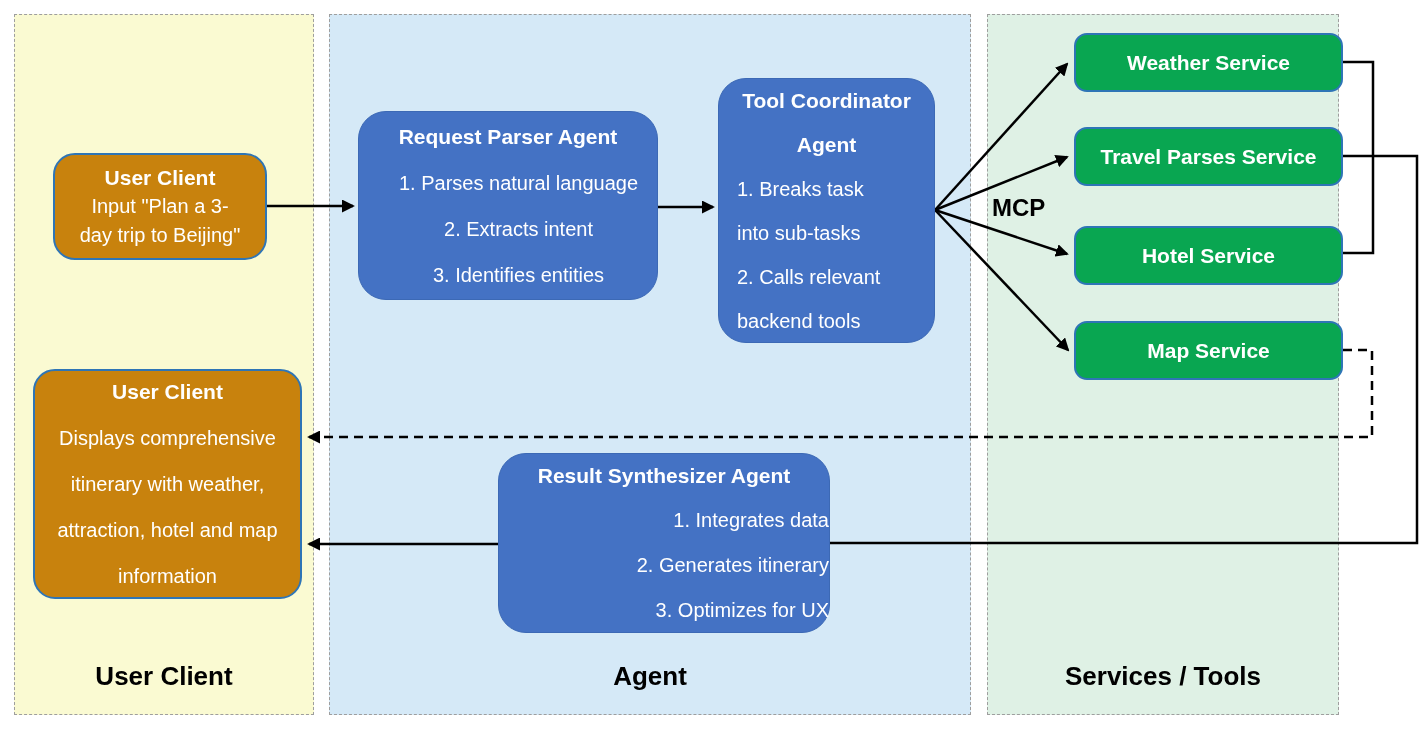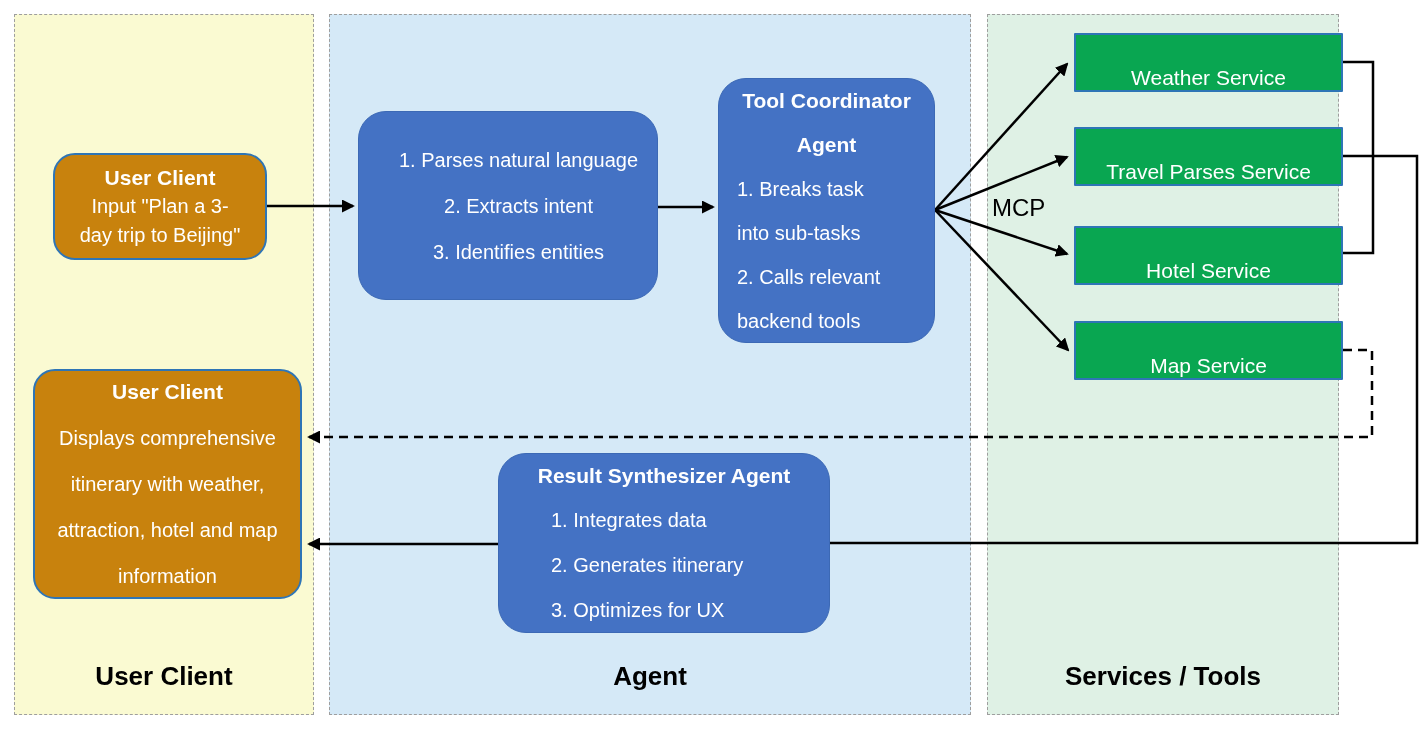--- a/index.html
+++ b/index.html
@@ -78,43 +78,43 @@
   }
   .agent-node {
     background: var(--agent_node_bg);
     border: 1.5px solid var(--agent_node_border);
     border-radius: 28px;
     font-size: 20px;
   }
   .service-node {
     background: var(--service_node_bg);
     border: 2px solid var(--service_node_border);
-    border-radius: 1px;
+    border-radius: 13px;
     font-size: 21px;
-    font-weight: normal;
-    justify-content: flex-end;
+    font-weight: bold;
+    justify-content: center;
   }
   #uc-top { left: 53px; top: 153px; width: 214px; height: 107px; line-height: 29px; }
   #uc-top .title { font-size: 21px; line-height: 29px; }
   #uc-bottom { left: 33px; top: 369px; width: 269px; height: 230px; line-height: 46px; }
   #uc-bottom .title { line-height: 46px; }
   #parser { left: 358px; top: 111px; width: 300px; height: 189px; line-height: 46px; }
   #parser .body { text-align: center; padding-left: 21px; }
   #coordinator { left: 718px; top: 78px; width: 217px; height: 265px; line-height: 44px; }
   #coordinator .body { text-align: left; padding-left: 18px; }
   #synthesizer { left: 498px; top: 453px; width: 332px; height: 180px; line-height: 45px; }
-  #synthesizer .body { text-align: left; padding-left: 52px; }
+  #synthesizer .body { text-align: right; padding-left: 52px; }
   #svc-weather { left: 1074px; top: 33px;  width: 269px; height: 59px; }
   #svc-travel  { left: 1074px; top: 127px; width: 269px; height: 59px; }
   #svc-hotel   { left: 1074px; top: 226px; width: 269px; height: 59px; }
   #svc-map     { left: 1074px; top: 321px; width: 269px; height: 59px; }
   .edge-label {
     position: absolute;
     z-index: 4;
-    font-weight: normal;
+    font-weight: bold;
     font-size: 24px;
     color: var(--label_text);
   }
   #mcp-label { left: 992px; top: 194px; }
 </style>
 </head>
 <body>
 
 <div id="canvas">
 
@@ -148,20 +148,21 @@
 
   <div id="uc-top" class="node client-node">
     <div class="title">User Client</div>
     <div class="body">
         <div>Input "Plan a 3-</div>
         <div>day trip to Beijing"</div>
       </div>
   </div>
 
   <div id="parser" class="node agent-node">
+    <div class="title">Request Parser Agent</div>
     <div class="body">
         <div>1. Parses natural language</div>
         <div>2. Extracts intent</div>
         <div>3. Identifies entities</div>
       </div>
   </div>
 
   <div id="coordinator" class="node agent-node">
     <div class="title">Tool Coordinator Agent</div>
     <div class="body">

